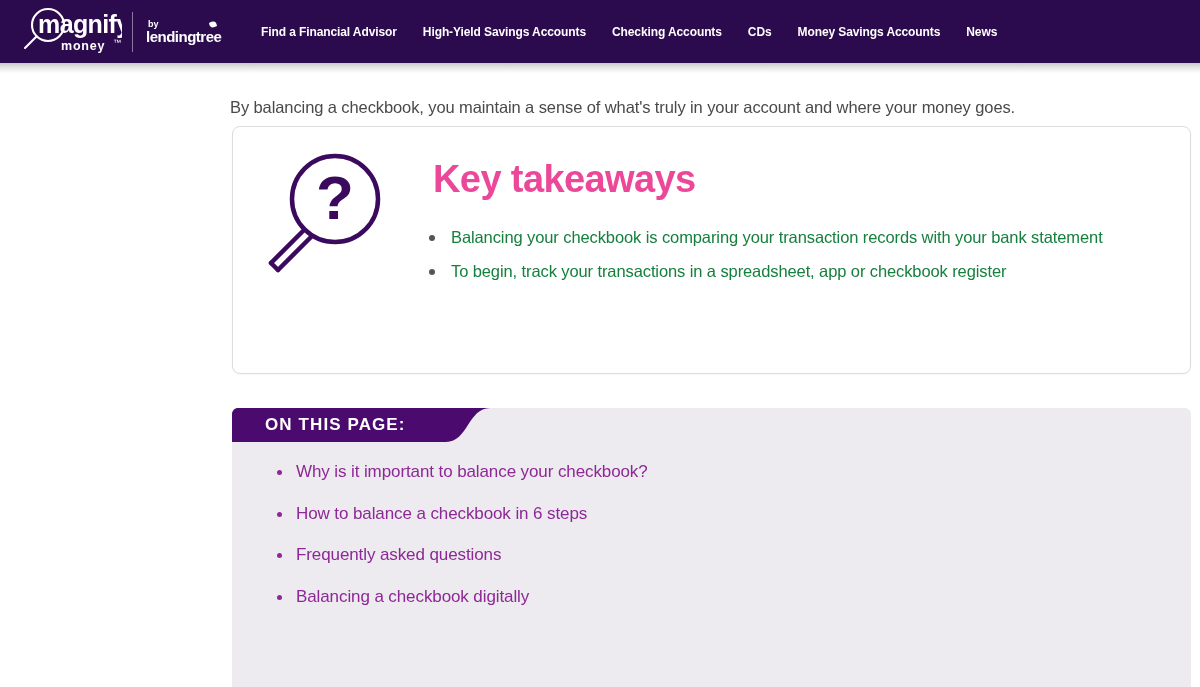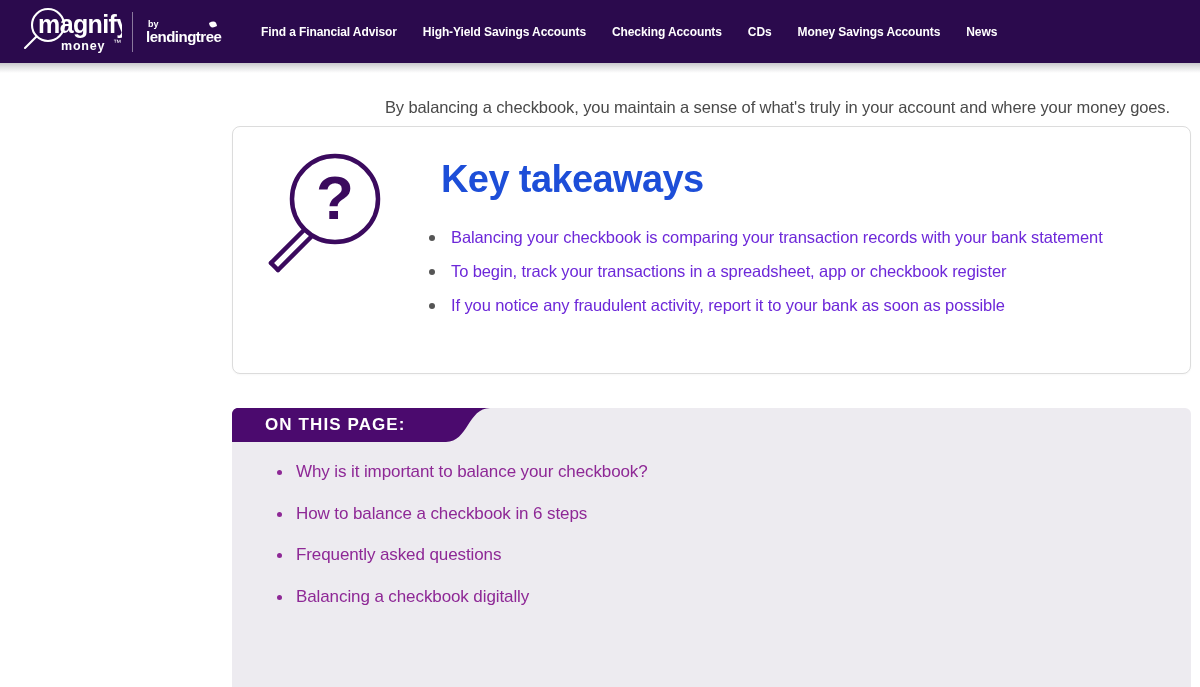--- a/index.html
+++ b/index.html
@@ -79,21 +79,20 @@
 
   .intro-paragraph {
     position: absolute;
     top: 15px;
     left: 230px;
     width: 940px;
     font-size: 16.5px;
     color: #4a4a4a;
     line-height: 1.5;
     letter-spacing: -0.1px;
-    text-align: right;
   }
 
   
   .takeaways-card {
     position: absolute;
     top: 63px;
     left: 232px;
     width: 959px;
     height: 248px;
     box-sizing: border-box;
@@ -114,35 +113,35 @@
     justify-content: center;
   }
   .takeaways-body {
     flex: 1;
     padding-left: 32px;
     padding-top: 0px;
   }
   .takeaways-title {
     font-size: 38px;
     font-weight: bold;
-    color: #1d4ed8;
-    margin: 16px 0 0 16px;
+    color: #ec4899;
+    margin: 16px 0 0 8px;
     letter-spacing: -0.6px;
     line-height: 1.1;
   }
   .takeaways-list {
     list-style: none;
     margin: 26px 0 0 0;
     padding: 0;
   }
   .takeaways-list li {
     position: relative;
     padding-left: 26px;
     font-size: 16.5px;
-    color: #6d28d9;
+    color: #15803d;
     line-height: 1.3;
     margin-bottom: 12.5px;
     letter-spacing: -0.1px;
   }
   .takeaways-list li:last-child { margin-bottom: 0; }
   .takeaways-list li::before {
     content: "";
     position: absolute;
     left: 4px;
     top: 8px;
@@ -269,21 +268,20 @@
           <text x="76" y="72" text-anchor="middle" font-family="'Liberation Sans', sans-serif" font-size="62" font-weight="bold" fill="#3B0A5E">?</text>
         </svg>
       </div>
 
       <div class="takeaways-body">
         <h2 class="takeaways-title">Key takeaways</h2>
 
         <ul class="takeaways-list">
           <li>Balancing your checkbook is comparing your transaction records with your bank statement</li>
           <li>To begin, track your transactions in a spreadsheet, app or checkbook register</li>
-          <li>If you notice any fraudulent activity, report it to your bank as soon as possible</li>
         </ul>
       </div>
     </div>
   </section>
 
   <section class="otp-panel">
 
     <div class="otp-ribbon">
       <svg width="260" height="34" viewBox="0 0 260 34" preserveAspectRatio="none">
         <path d="M6 0 H258 C236 0 236 34 214 34 H0 V6 C0 2.7 2.7 0 6 0 Z" fill="#4B0A6E"></path>

